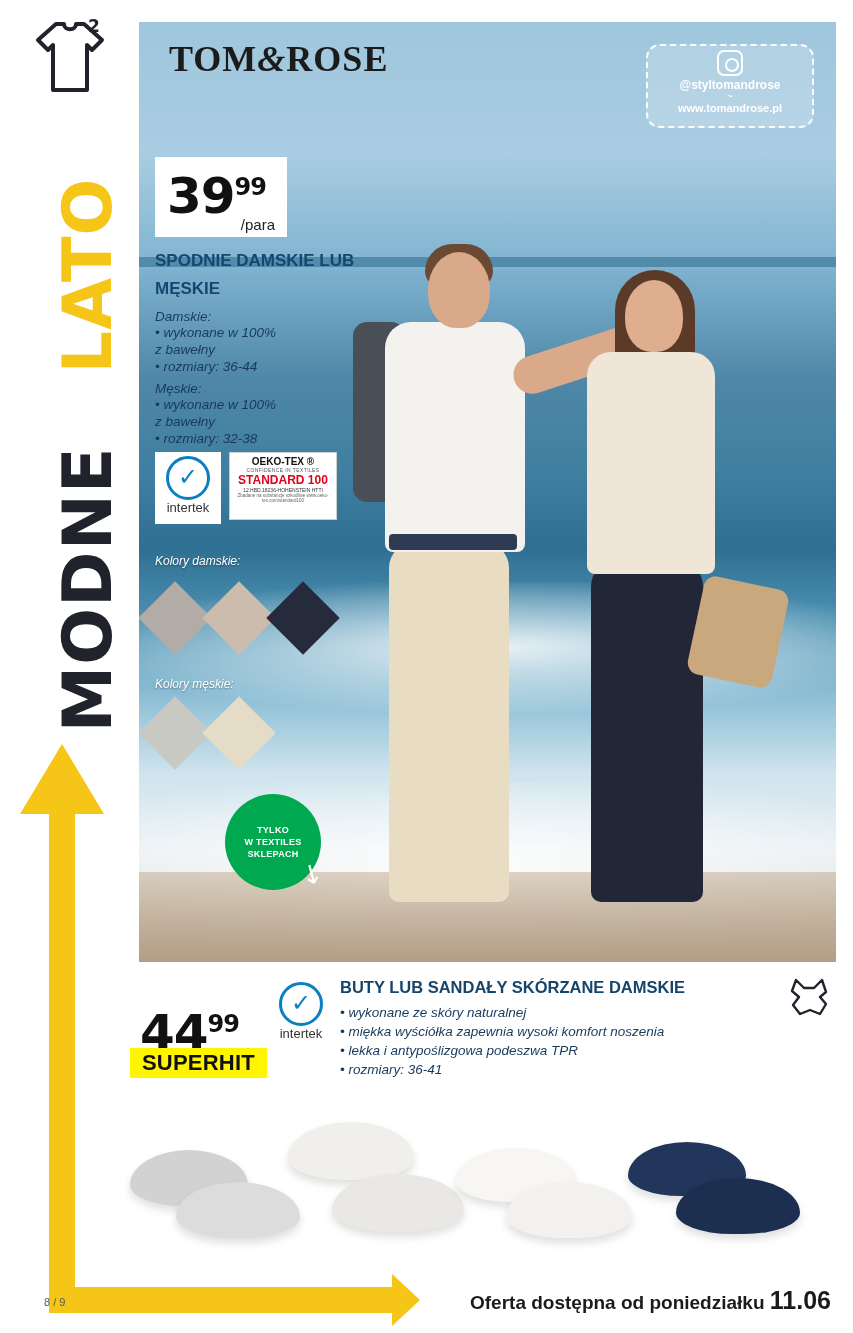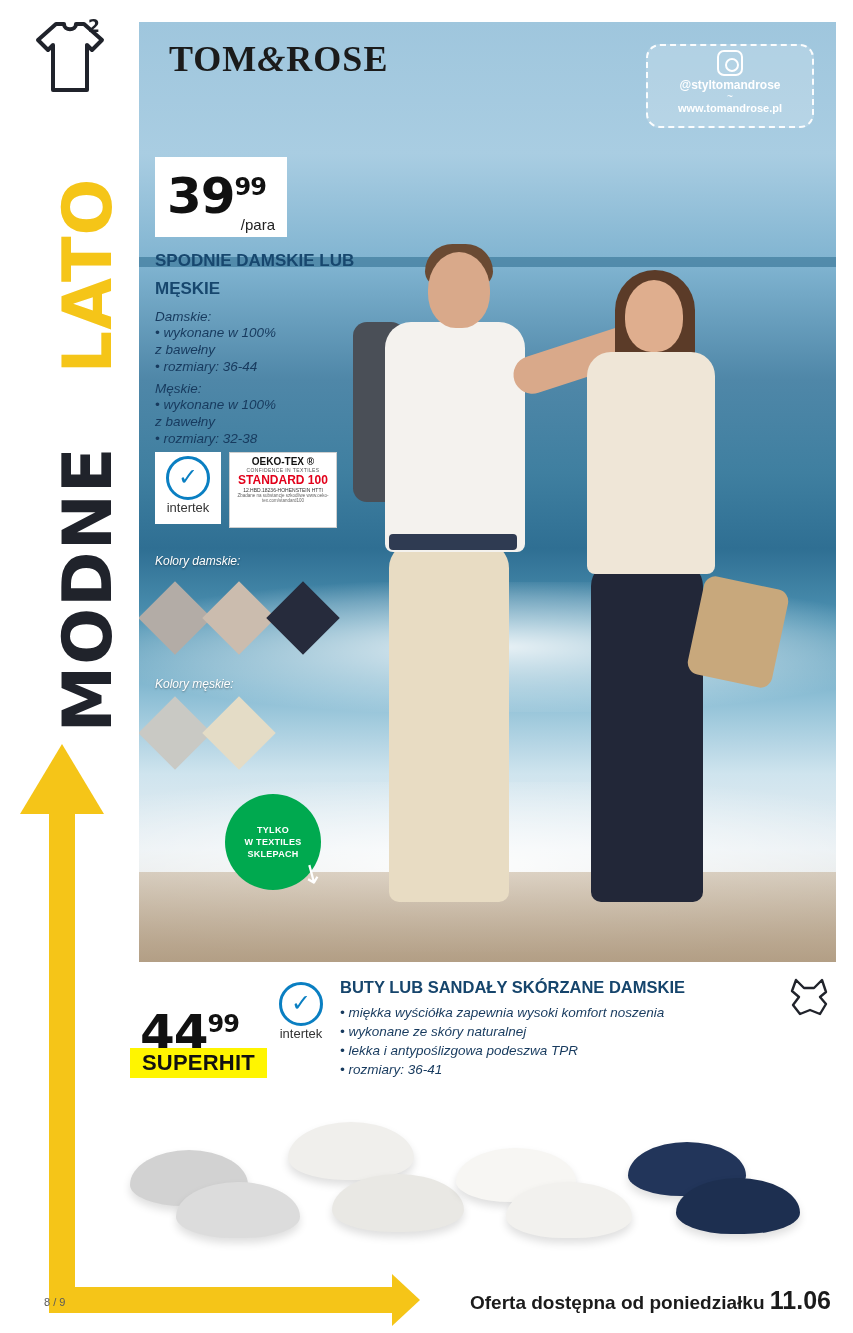--- a/index.html
+++ b/index.html
@@ -129,21 +129,21 @@
   .desc li.cont::before { content: ""; }
 
   
   .certs { position: absolute; left: 16px; top: 430px; display: flex; gap: 8px; align-items: flex-start; }
   .cert-intertek {
     width: 66px; height: 72px; background: #fff; text-align: center; padding-top: 4px;
   }
   .cert-tick { width: 44px; height: 44px; margin: 0 auto; border: 3px solid #0a7fc2; border-radius: 50%; position: relative; }
   .cert-tick::after { content: "✓"; position: absolute; left: 0; right: 0; top: 4px; font-size: 24px; color: #0a7fc2; }
   .cert-name { font-size: 13px; font-weight: normal; color: #333; margin-top: 0; }
-  .cert-oeko { width: 108px; height: 76px; background: #fff; border: 1px solid #cfcfcf; text-align: center; padding-top: 3px; }
+  .cert-oeko { width: 108px; height: 68px; background: #fff; border: 1px solid #cfcfcf; text-align: center; padding-top: 3px; }
   .oeko-t1 { font-size: 10px; font-weight: bold; color: #111; }
   .oeko-t2 { font-size: 5px; color: #555; letter-spacing: .4px; }
   .oeko-t3 { font-size: 12px; font-weight: bold; color: #e2001a; }
   .oeko-t4 { font-size: 5px; color: #333; }
   .oeko-t5 { font-size: 4.5px; color: #666; }
 
   
   .swatch-label { position: absolute; font-size: 12px; font-style: italic; color: #fff; text-shadow: 0 1px 2px rgba(0,0,0,.4); }
   .swatches { position: absolute; display: flex; gap: 4px; }
   .swatch { width: 52px; height: 52px; transform: rotate(45deg); margin: 12px 4px; }
@@ -315,22 +315,22 @@
     <div class="cert2">
       <div class="cert-intertek">
         <div class="cert-tick"></div>
         <div class="cert-name">intertek</div>
       </div>
     </div>
 
     <div class="shoes-text">
       <h3>BUTY LUB SANDAŁY SKÓRZANE DAMSKIE</h3>
       <ul>
+        <li>wykonane ze skóry naturalnej</li>
         <li>miękka wyściółka zapewnia wysoki komfort noszenia</li>
-        <li>wykonane ze skóry naturalnej</li>
         <li>lekka i antypoślizgowa podeszwa TPR</li>
         <li>rozmiary: 36-41</li>
       </ul>
     </div>
 
     <svg class="leather-icon" viewBox="0 0 42 42">
       <path d="M8 4 L16 12 L26 12 L34 4 L38 16 L32 21 L38 28 L32 38 L22 34 L12 38 L5 29 L11 21 L4 15 Z" fill="none" stroke="#20232b" stroke-width="2.4" stroke-linejoin="round"></path>
     </svg>
 
     <div class="shoe-row">

